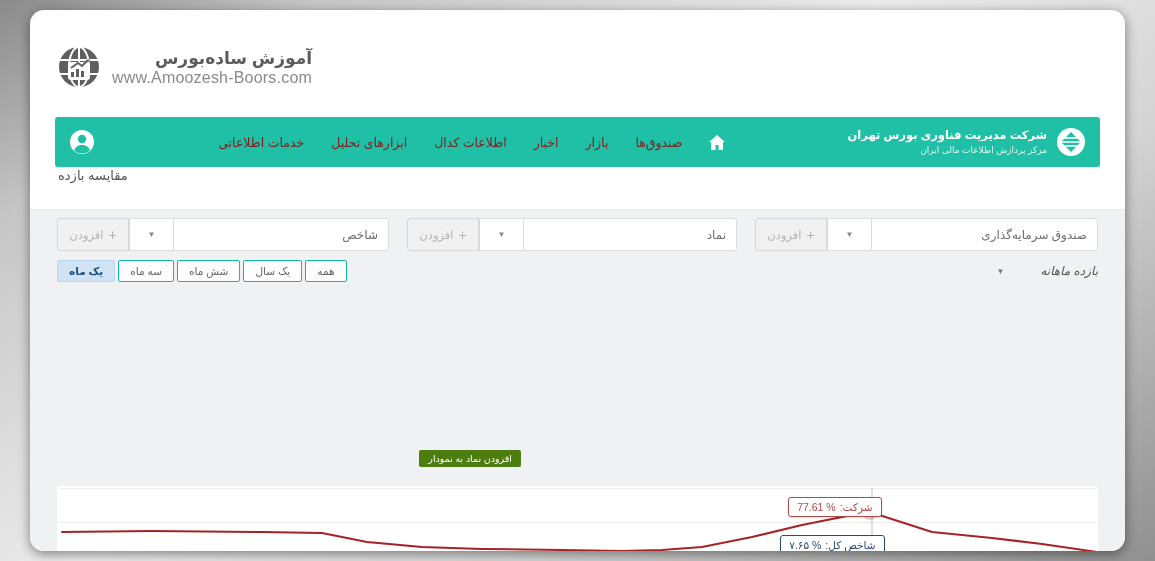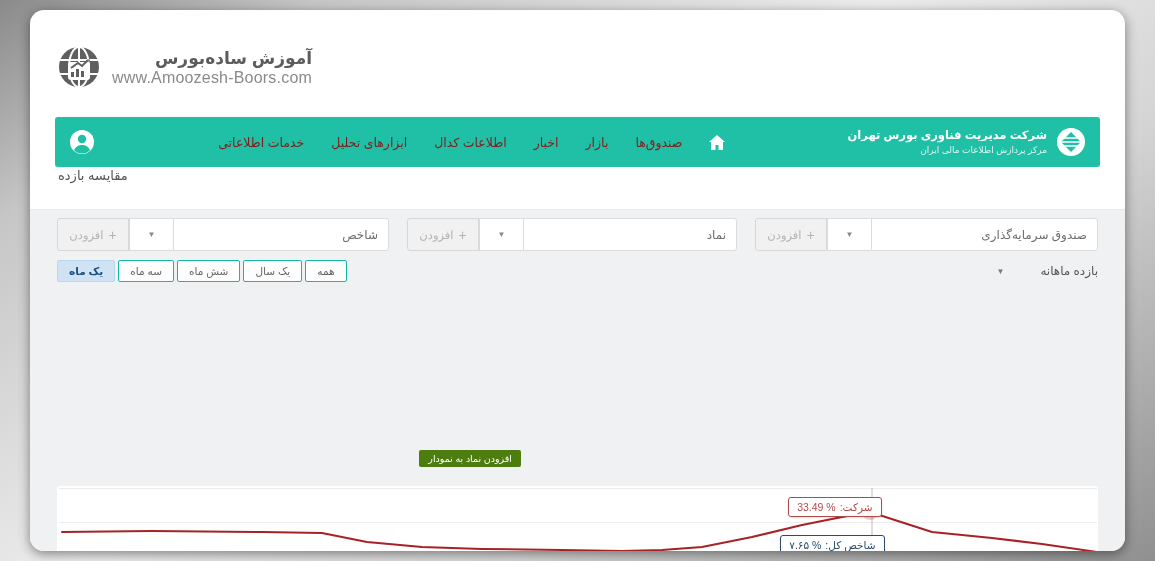--- a/index.html
+++ b/index.html
@@ -68,21 +68,21 @@
   .g-fund  { width:343px; } .g-fund .inp{ width:227px; }
   .g-sym   { width:330px; } .g-sym  .inp{ width:214px; }
   .g-idx   { width:332px; } .g-idx  .inp{ width:216px; }
   .hint-tip {
     position:absolute; left:auto; right:604px; top:240px;
     background:#4d7c0f; color:#fff; font-size:9.5px; padding:3px 9px; border-radius:2px;
     white-space:nowrap; z-index:5;
   }
   .period-row { display:flex; align-items:center; padding:10px 27px 0 27px; height:30px; }
   .period-select { display:flex; align-items:center; gap:36px; cursor:pointer; }
-  .period-label { font-size:12px; color:#555; }
+  .period-label { font-size:12px; color:#555;font-style:italic; }
   .period-caret { font-size:8px; color:#777; }
   .ranges { margin-right:auto; display:flex; direction:rtl; gap:3px; }
   .range-btn {
     font-size:10.5px; color:#666; background:#fdfdfd; border:1px solid #14b8a6;
     border-radius:2px; padding:4px 11px; cursor:pointer; white-space:nowrap;
   }
   .range-btn.active { background:#cfe3f5; border-color:#bcd6ec; color:#1d4f7c; font-weight:bold; }
   
   .chart-panel {
     position:absolute; left:27px; right:27px; top:276px; height:220px;
@@ -229,21 +229,21 @@
             <rect x="807.5" y="20.5" width="7" height="7" fill="#a82225" stroke="#fff" stroke-width="1"></rect>
             <circle cx="811" cy="77" r="8" fill="rgba(22,48,79,.18)"></circle>
             <rect x="807.5" y="73.5" width="7" height="7" fill="#16304f" stroke="#fff" stroke-width="1"></rect>
             <circle cx="813" cy="79" r="8" fill="rgba(61,143,209,.25)"></circle>
             <circle cx="813" cy="79" r="3.5" fill="#3d8fd1" stroke="#fff" stroke-width="1"></circle>
             <circle cx="813" cy="90" r="8" fill="rgba(147,198,60,.3)"></circle>
             <circle cx="813" cy="90" r="3.5" fill="#93c63c" stroke="#fff" stroke-width="1"></circle>
           </svg>
         <div class="tt tt-0" style="border-color: rgb(176, 74, 72); color: rgb(176, 74, 72);">
           <span>شرکت:</span>
-          <span dir="ltr">33.49 %</span>
+          <span dir="ltr">77.61 %</span>
         </div>
         <div class="tt tt-1" style="border-color: rgb(44, 74, 110); color: rgb(44, 74, 110);">
           <span>شاخص کل:</span>
           <span dir="ltr">۷.۶۵ %</span>
         </div>
         
         
       </div>
 
     </div>

